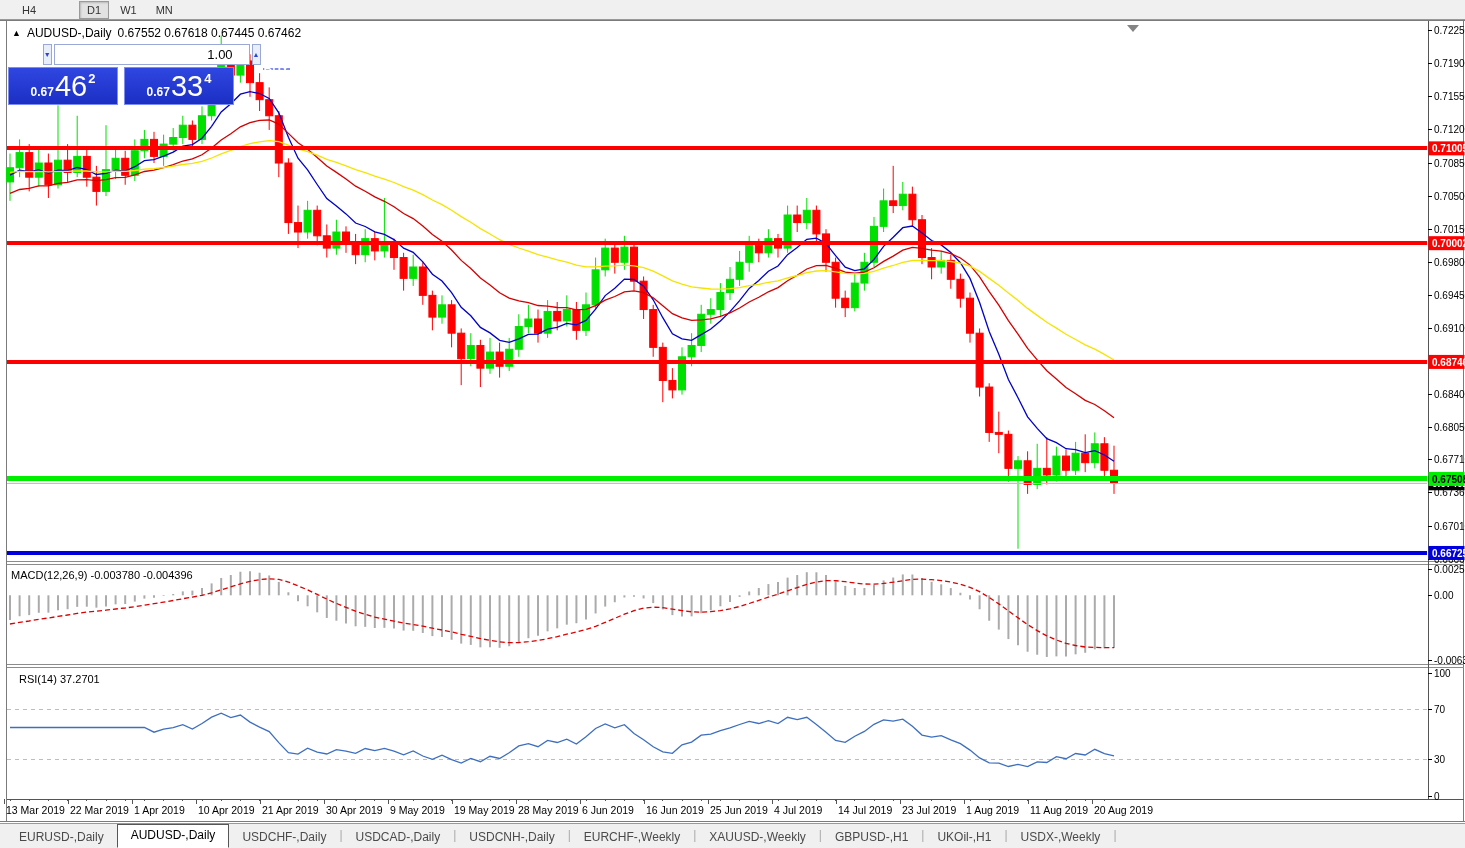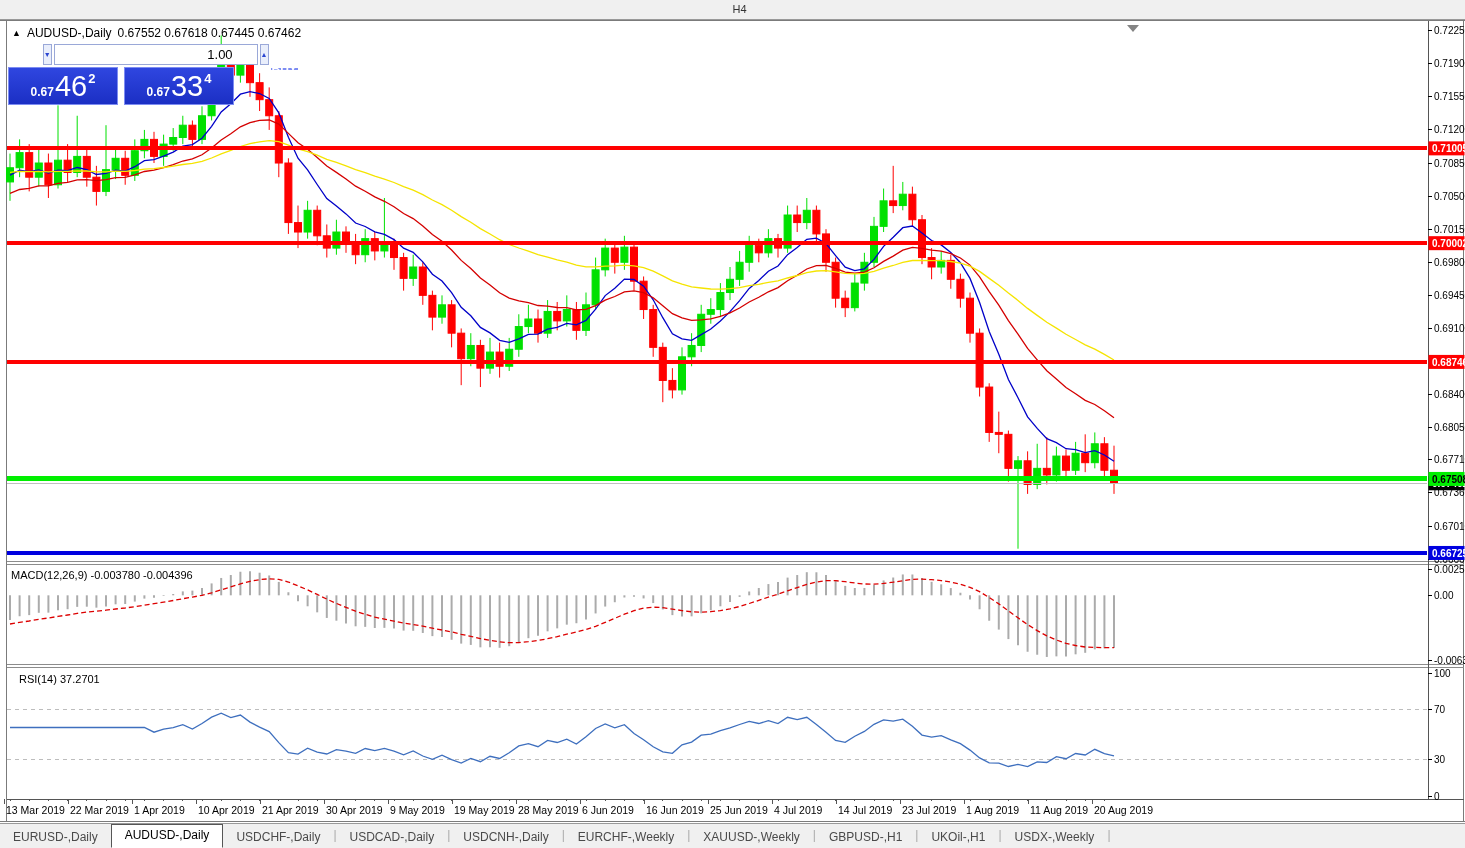--- a/index.html
+++ b/index.html
@@ -5,21 +5,21 @@
   html,body{margin:0;padding:0;}
   body{
     width:1465px;height:848px;position:relative;overflow:hidden;
     background:#ffffff;font-family:"Liberation Sans",sans-serif;
     -webkit-font-smoothing:antialiased;
   }
   
   .toolbar{
     position:absolute;top:0;left:0;width:1465px;height:20px;
     background:#f0f0f0;border-bottom:1px solid #999;
-    display:flex;align-items:center;padding-left:14px;box-sizing:border-box;gap:3px;flex-direction:column;
+    display:flex;align-items:center;padding-left:14px;box-sizing:border-box;gap:3px;
   }
   .tf-btn{
     font-size:11px;color:#333;padding:0 7px;height:16px;line-height:16px;
     border:1px solid transparent;cursor:default;user-select:none;
   }
   .tf-btn.active{background:#e2e2e2;border:1px solid #9a9a9a;box-shadow:inset 1px 1px 2px rgba(0,0,0,.18);margin-left:32px;}
   
   #chart-svg{position:absolute;top:0;left:0;}
   .chart-title{
     position:absolute;top:26px;left:12px;font-size:12px;color:#000;
@@ -32,30 +32,30 @@
   .tp-row1{display:flex;height:21px;gap:2px;}
   .btn-blue{
     background:linear-gradient(#2f46e0,#1b2fc4);color:#fff;border:1px solid #7d8cf2;
     font-size:12px;font-weight:bold;display:flex;align-items:center;justify-content:center;
     box-sizing:border-box;cursor:pointer;
   }
   .tp-sell,.tp-buy{width:57px;margin-top:24px;}
   .tp-spin{width:17px;background:#e9eefb;border:1px solid #9aa8d8;color:#2b46d2;font-size:7px;
     display:flex;align-items:center;justify-content:center;box-sizing:border-box;cursor:pointer;}
   .tp-vol{flex:1;border:1px solid #9aa8d8;box-sizing:border-box;font-size:13px;
-    text-align:right;padding-right:24px;color:#000;font-family:"Liberation Sans",sans-serif;}
+    text-align:right;padding-right:16px;color:#000;font-family:"Liberation Sans",sans-serif;}
   .tp-row2{display:flex;height:38px;gap:6px;margin-top:2px;}
   .tp-price{flex:1;display:flex;align-items:center;justify-content:center;gap:1px;}
   .tp-pfx{font-size:12px;font-weight:bold;align-self:flex-end;margin-bottom:5px;}
   .tp-big{font-size:29px;font-weight:normal;line-height:34px;}
   .tp-sup{font-size:13px;align-self:flex-start;margin-top:3px;}
   
   .tabbar{
     position:absolute;top:823px;left:0;width:1465px;height:25px;background:#f0f0f0;
-    border-top:1px solid #999;display:flex;align-items:flex-end;box-sizing:border-box;
+    border-top:1px solid #999;display:flex;align-items:flex-end;box-sizing:border-box;padding-left:6px;
   }
   .tab{font-size:12px;color:#4a4a4a;padding:3px 13px 4px 13px;white-space:nowrap;cursor:pointer;}
   .tab.active{background:#ffffff;border:1px solid #565656;border-bottom:1px solid #fff;color:#000;padding:3px 13px 5px 13px;}
   .tab-sep{color:#aaa;font-size:12px;align-self:center;padding-bottom:2px;}
 </style>
 </head>
 <body>
 
 <div class="toolbar" id="toolbar">
     <div class="tf-btn">H4</div>

